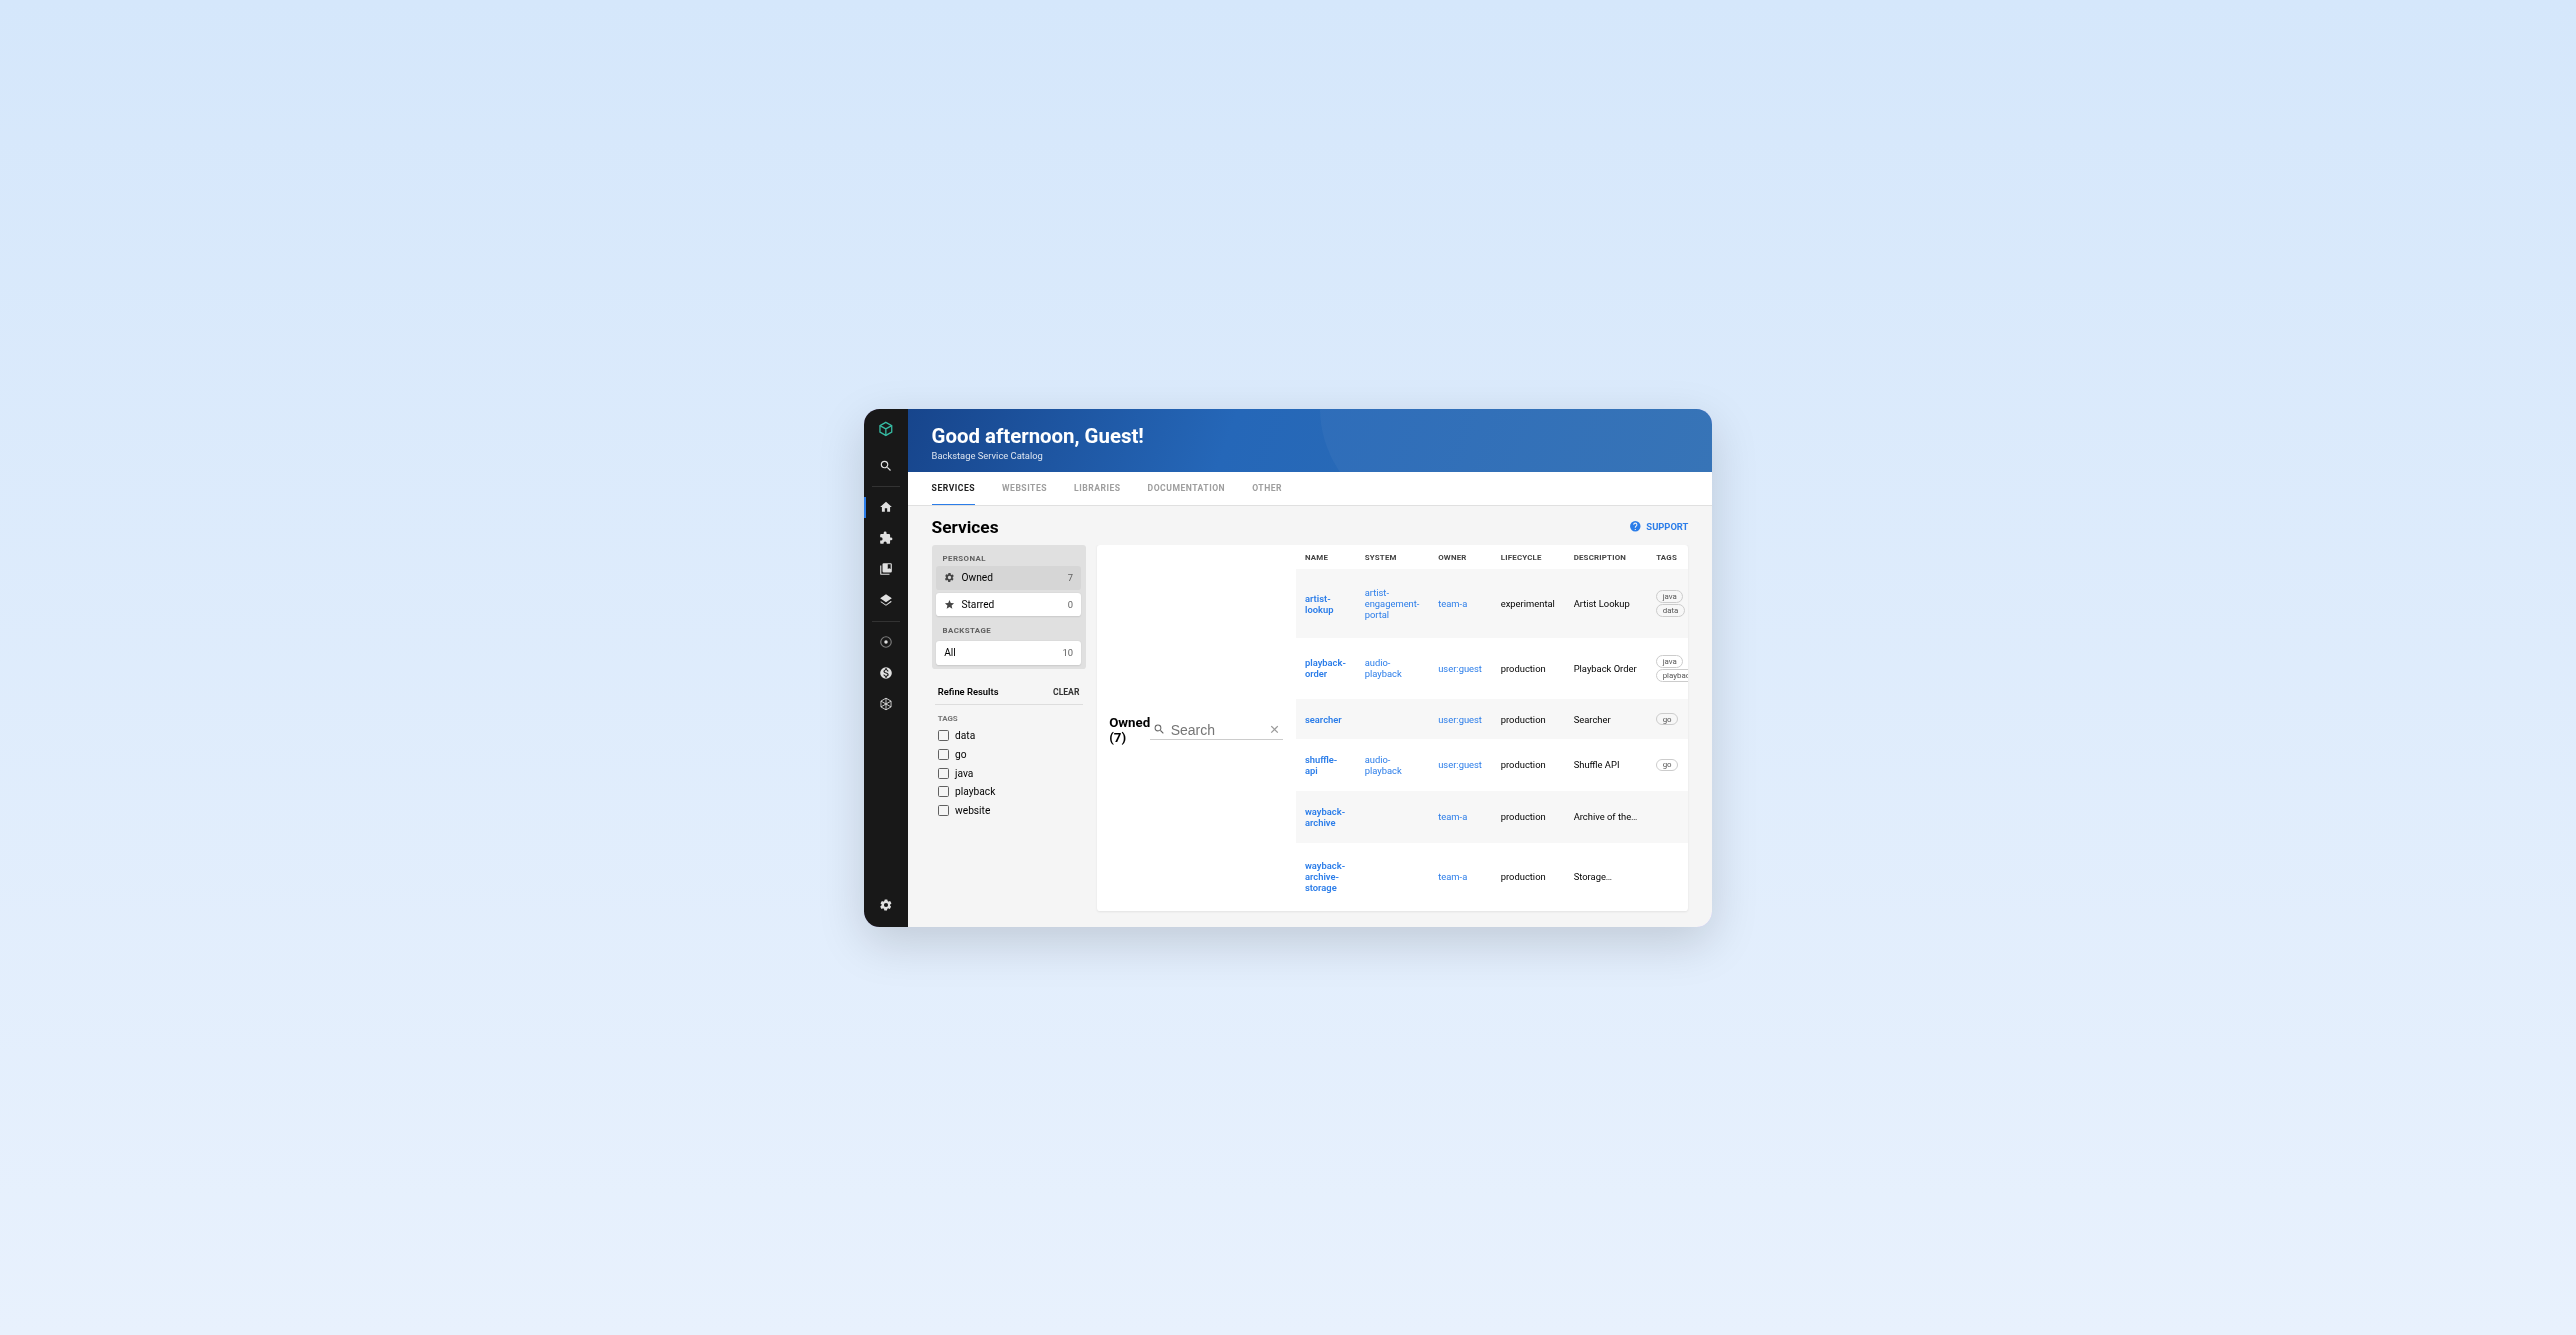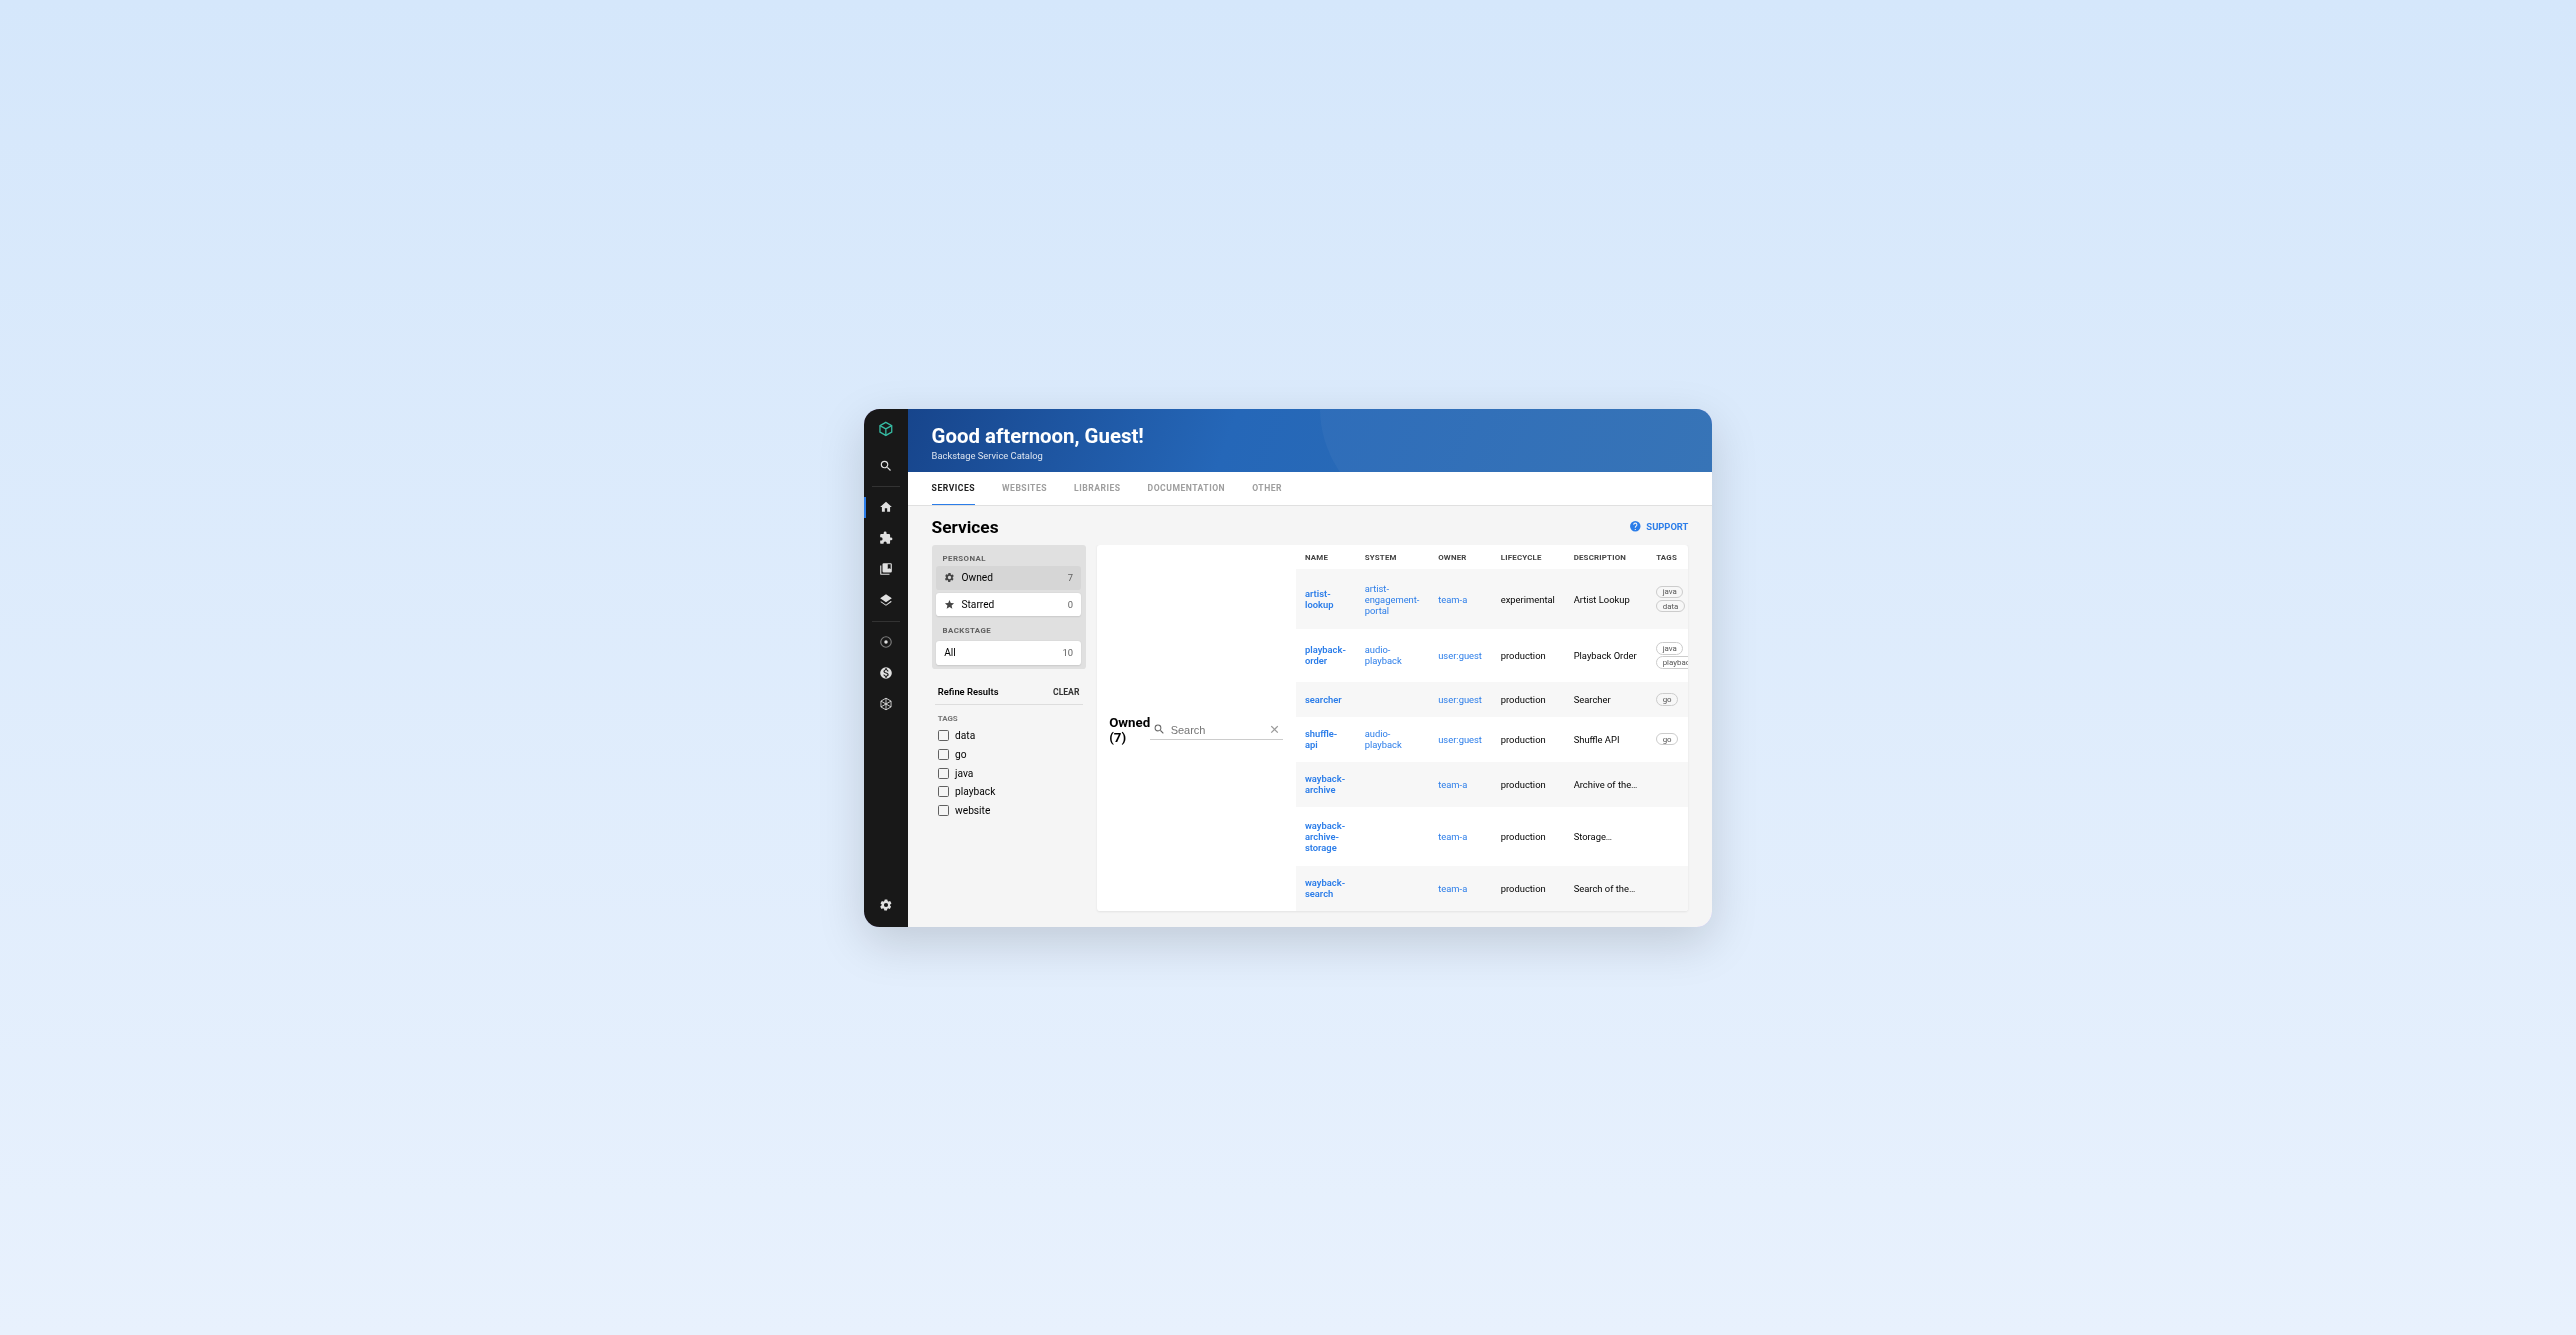--- a/index.html
+++ b/index.html
@@ -183,21 +183,21 @@
   overflow: hidden;
 }
 .table-header-row {
   display: flex;
   justify-content: space-between;
   align-items: center;
   padding: 11px 12.6px 6.3px;
 }
 .table-title { font-size: 13.3px; font-weight: 700; }
 .search-box { display: flex; align-items: center; gap: 4.7px; border-bottom: 0.8px solid #ccc; padding: 1.6px 3.1px; }
-.search-box input { border: none; outline: none; font-size: 11px; width: 94px; }
+.search-box input { border: none; outline: none; font-size: 14px; width: 94px; }
 .search-clear { color: #999; cursor: pointer; }
 table { width: 100%; border-collapse: collapse; font-size: 9.4px; }
 thead th {
   text-align: left;
   padding: 7.9px 9.4px;
   font-size: 7.9px;
   font-weight: 700;
   color: #444;
   letter-spacing: 0.2px;
 }
@@ -517,41 +517,20 @@
                       </svg>
   <svg width="11.8" height="11.8" viewBox="0 0 24 24" fill="currentColor" class="action-icon">
                         <path d="M3 17.25V21h3.75L17.81 9.94l-3.75-3.75L3 17.25zM20.71 7.04a1 1 0 000-1.41l-2.34-2.34a1 1 0 00-1.41 0l-1.83 1.83 3.75 3.75 1.83-1.83z"></path>
                       </svg>
   <svg width="11.8" height="11.8" viewBox="0 0 24 24" fill="none" stroke="currentColor" stroke-width="2" class="action-icon">
                         <path d="M12 2l3.09 6.26L22 9.27l-5 4.87 1.18 6.88L12 17.77l-6.18 3.25L7 14.14 2 9.27l6.91-1.01L12 2z"></path>
                       </svg>
 </div>
                   </td>
                 </tr>
-                <tr>
-                  <td class="name-cell"><span class="link">wayback-search</span></td>
-                  <td class="system-cell"></td>
-                  <td class="owner-cell"><span class="link-thin">team-a</span></td>
-                  <td class="lifecycle-cell">production</td>
-                  <td class="desc-cell">Search of the…</td>
-                  <td class="tags-cell"></td>
-                  <td>
-                    <div class="actions-cell">
-  <svg width="11.8" height="11.8" viewBox="0 0 24 24" fill="none" stroke="currentColor" stroke-width="2" class="action-icon">
-                        <path d="M18 13v6a2 2 0 01-2 2H5a2 2 0 01-2-2V8a2 2 0 012-2h6M15 3h6v6M10 14L21 3"></path>
-                      </svg>
-  <svg width="11.8" height="11.8" viewBox="0 0 24 24" fill="currentColor" class="action-icon">
-                        <path d="M3 17.25V21h3.75L17.81 9.94l-3.75-3.75L3 17.25zM20.71 7.04a1 1 0 000-1.41l-2.34-2.34a1 1 0 00-1.41 0l-1.83 1.83 3.75 3.75 1.83-1.83z"></path>
-                      </svg>
-  <svg width="11.8" height="11.8" viewBox="0 0 24 24" fill="none" stroke="currentColor" stroke-width="2" class="action-icon">
-                        <path d="M12 2l3.09 6.26L22 9.27l-5 4.87 1.18 6.88L12 17.77l-6.18 3.25L7 14.14 2 9.27l6.91-1.01L12 2z"></path>
-                      </svg>
-</div>
-                  </td>
-                </tr>
               </tbody>
           </table>
         </div>
       </div>
     </div>
   </div>
 </div>
 
 
 </body></html>

